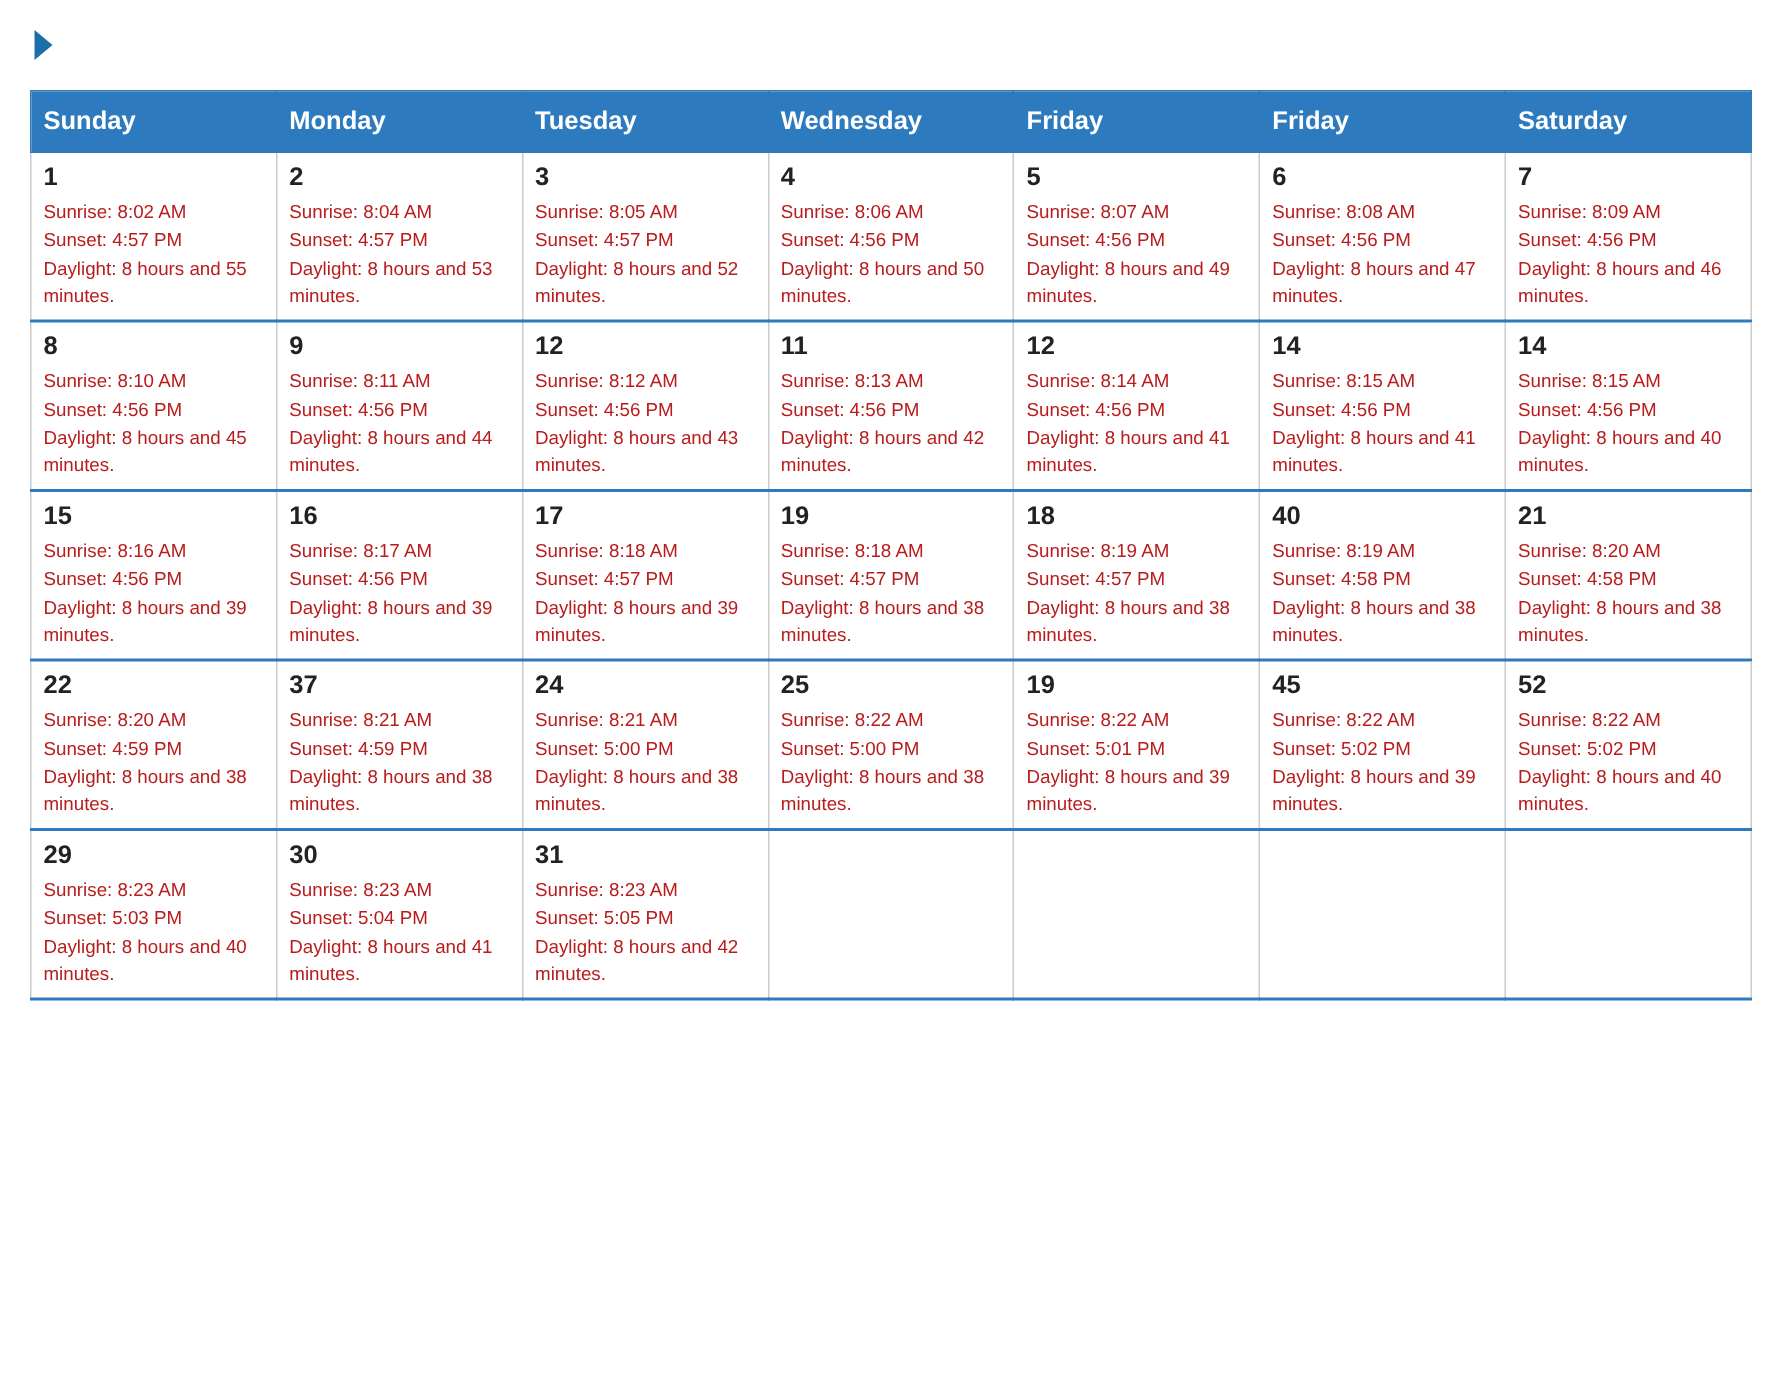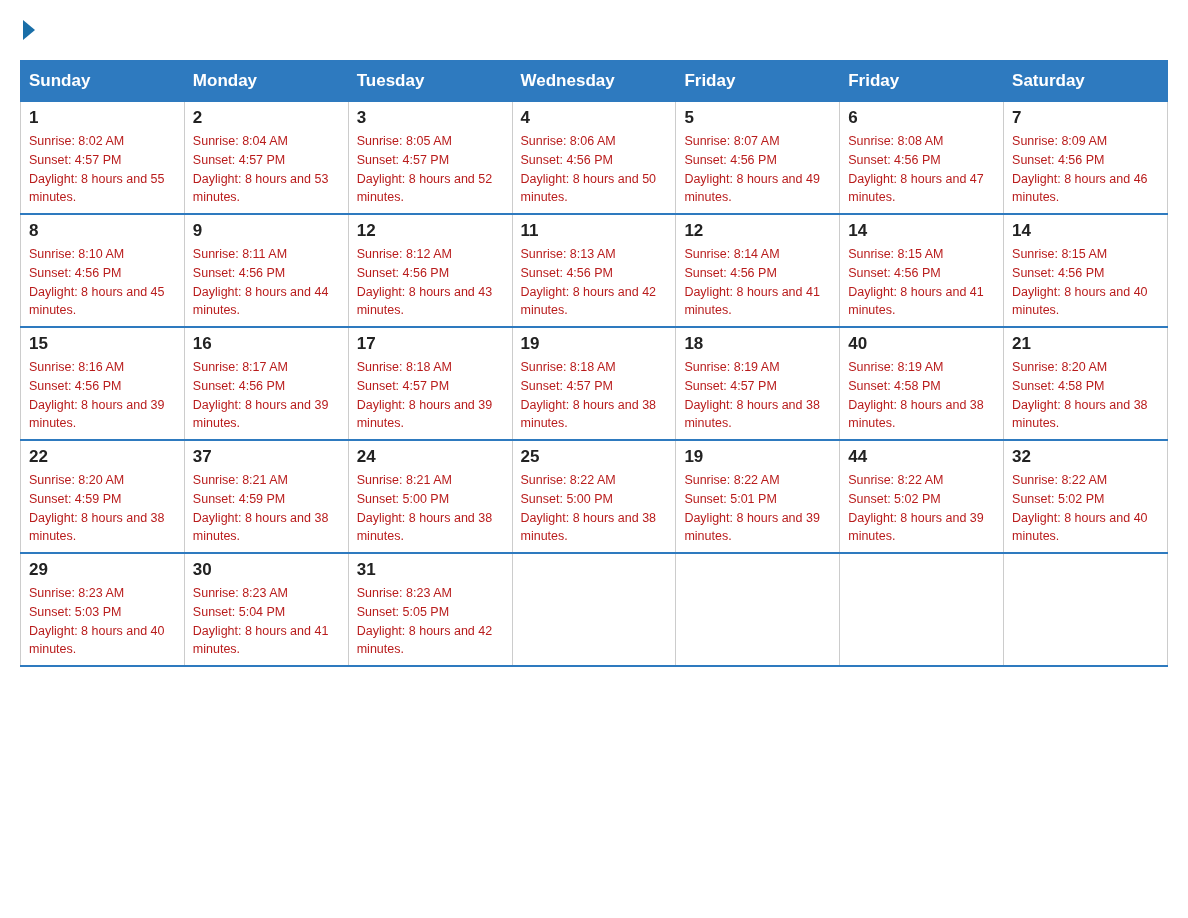--- a/index.html
+++ b/index.html
@@ -231,25 +231,25 @@
         </td>
         <td>
           <span class="day-number">25</span>
           <div class="day-info">Sunrise: 8:22 AM<br>Sunset: 5:00 PM<br>Daylight: 8 hours and 38 minutes.</div>
         </td>
         <td>
           <span class="day-number">19</span>
           <div class="day-info">Sunrise: 8:22 AM<br>Sunset: 5:01 PM<br>Daylight: 8 hours and 39 minutes.</div>
         </td>
         <td>
-          <span class="day-number">44</span>
+          <span class="day-number">45</span>
           <div class="day-info">Sunrise: 8:22 AM<br>Sunset: 5:02 PM<br>Daylight: 8 hours and 39 minutes.</div>
         </td>
         <td>
-          <span class="day-number">32</span>
+          <span class="day-number">52</span>
           <div class="day-info">Sunrise: 8:22 AM<br>Sunset: 5:02 PM<br>Daylight: 8 hours and 40 minutes.</div>
         </td>
       </tr>
       <tr>
         <td>
           <span class="day-number">29</span>
           <div class="day-info">Sunrise: 8:23 AM<br>Sunset: 5:03 PM<br>Daylight: 8 hours and 40 minutes.</div>
         </td>
         <td>
           <span class="day-number">30</span>

